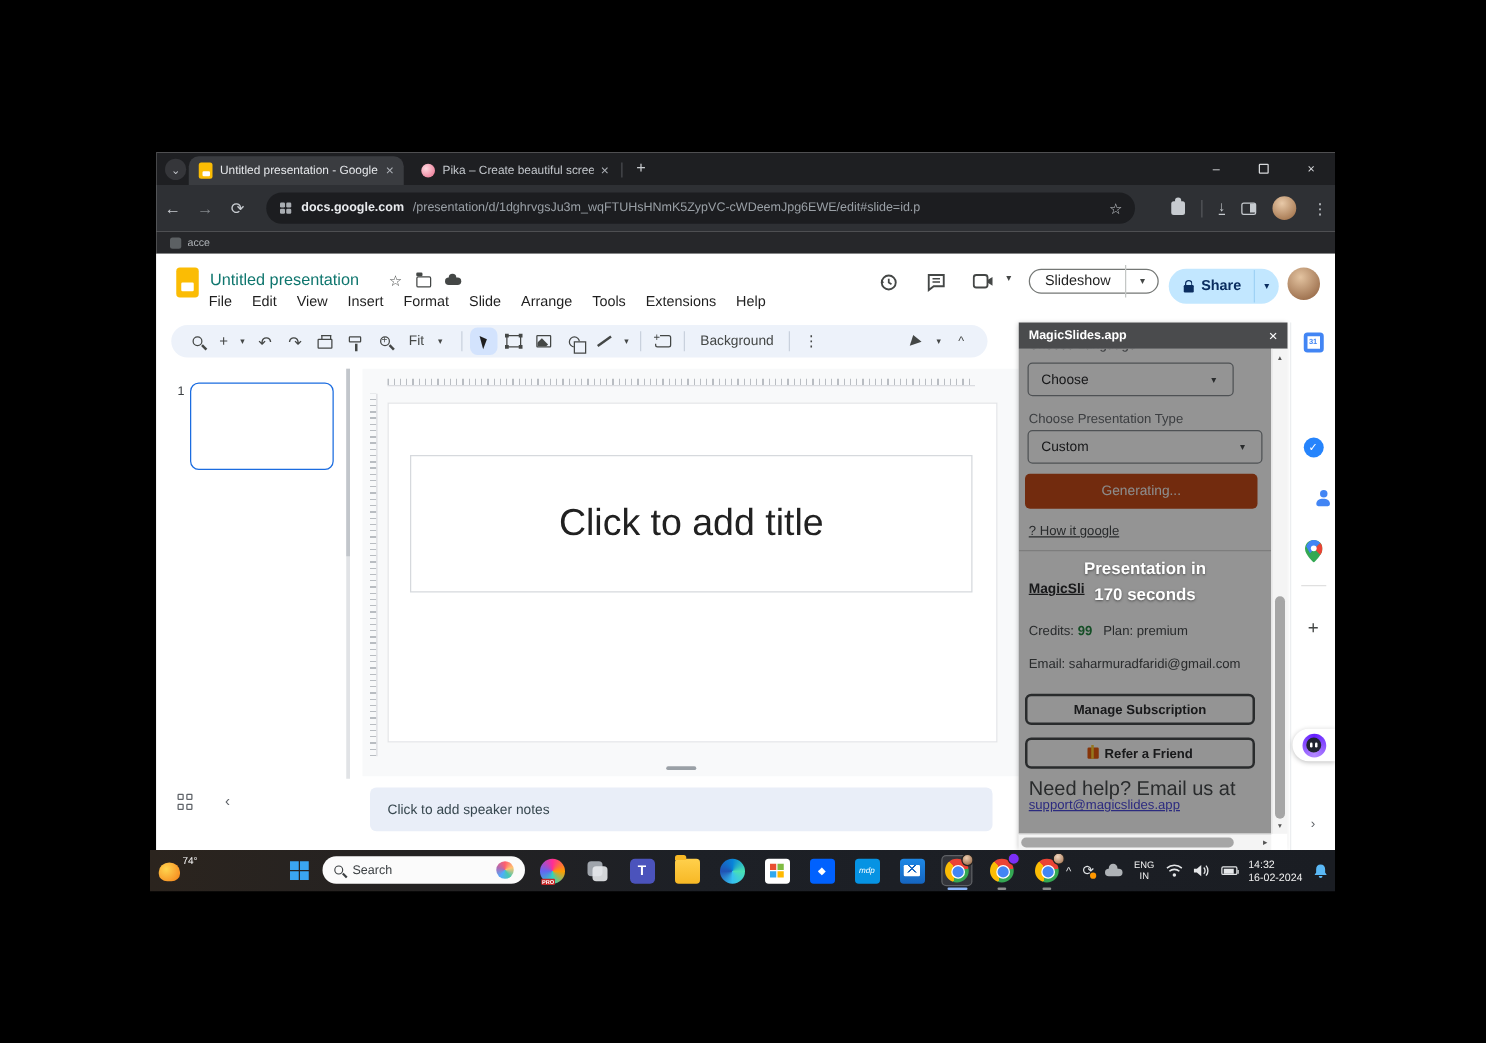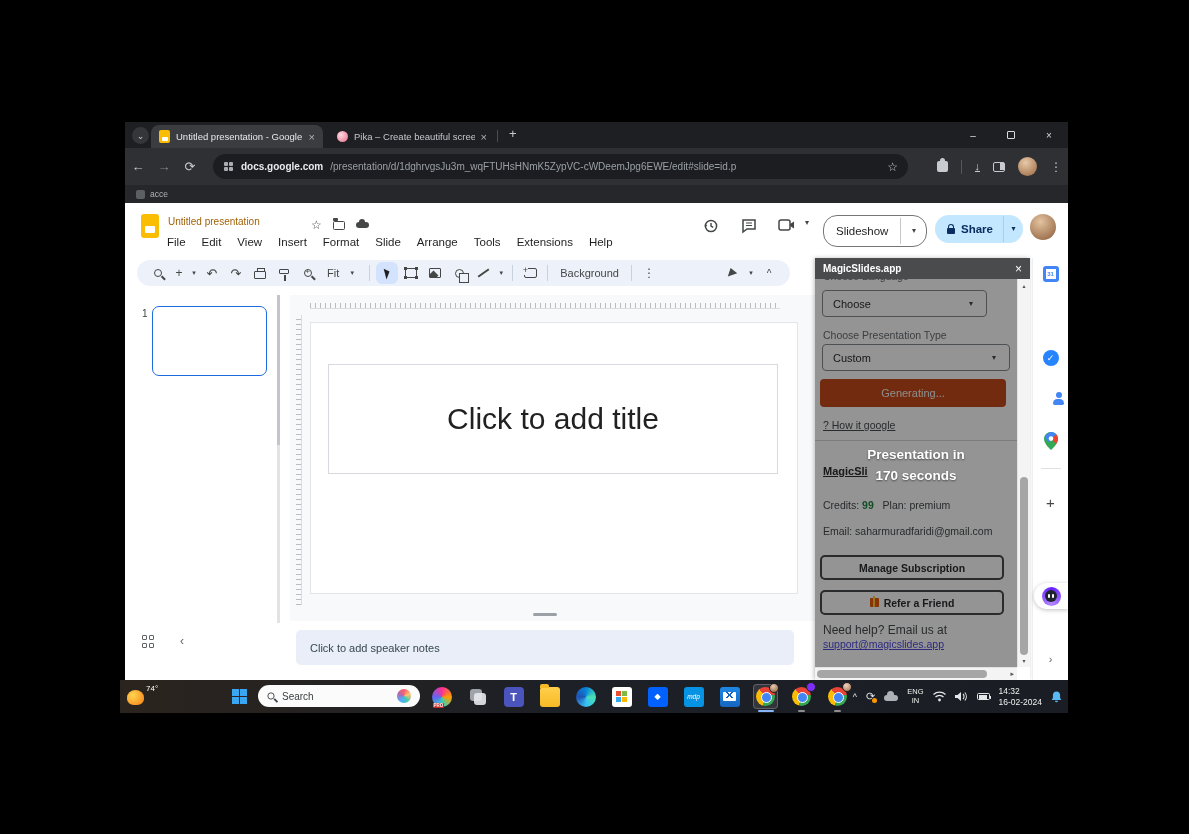--- a/index.html
+++ b/index.html
@@ -47,32 +47,32 @@
   .avatar{width:19px;height:19px;border-radius:50%;background:radial-gradient(circle at 40% 30%,#e8c9a8,#96653d)}
   .dots3{color:#c7cbd0;font-size:12px}
   .bookmarks{position:absolute;left:0;top:63px;width:943px;height:18px;background:#26272a;display:flex;align-items:center;padding-left:11px;gap:5px}
   .bm-ic{width:9px;height:9px;border-radius:2px;background:#5c6063}
   .bm-label{font-size:8.5px;color:#aeb2b6}
 
   
   .app{position:absolute;left:0;top:81px;width:943px;height:477px;background:#fff}
   .slides-logo{position:absolute;left:16px;top:11px;width:18px;height:24px;background:#fbbc04;border-radius:3px}
   .slides-logo::after{content:"";position:absolute;left:4px;bottom:5px;width:10px;height:7px;background:#fff;border-radius:1px}
-  .doc-title{position:absolute;left:43px;top:13px;font-size:10px;color:#a16207}
+  .doc-title{position:absolute;left:43px;top:13px;font-size:13px;color:#0f766e}
   .title-icons{position:absolute;left:186px;top:15px;display:flex;gap:11px;align-items:center;color:#444746}
   .st-star{font-size:12px}
   .st-folder{width:12px;height:9px;border:1.4px solid #444746;border-radius:1.5px;position:relative}
   .st-folder::before{content:"";position:absolute;left:-1px;top:-3.5px;width:5px;height:2.5px;background:#444746;border-radius:1px}
   .mini-cloud{width:13px;height:6px;background:#444746;border-radius:4px;position:relative}
   .mini-cloud::before{content:"";position:absolute;left:3px;top:-3px;width:6px;height:6px;border-radius:50%;background:#444746}
   .menubar{position:absolute;left:42px;top:33px;display:flex;gap:16px;font-size:11.5px;color:#1f1f1f}
   .menubar span{cursor:default}
   .hdr-right{position:absolute;top:10px;left:0;width:100%;height:32px}
   .hdr-ic{position:absolute;top:5px;width:20px;text-align:center}
-  .slideshow{position:absolute;left:698px;top:2px;height:32px;border:1px solid #747775;border-radius:14px;
+  .slideshow{position:absolute;left:698px;top:2px;height:20px;border:1px solid #747775;border-radius:14px;
     display:flex;align-items:center;background:#fff}
   .slideshow .lbl{padding:0 12px;font-size:11.5px;color:#1f1f1f}
   .slideshow .dd{width:26px;text-align:center;border-left:1px solid #c4c7c5;font-size:8px;color:#444746;line-height:26px}
   .share{position:absolute;left:810px;top:2px;height:28px;border-radius:14px;background:#c2e7ff;display:flex;align-items:center}
   .share .main{display:flex;align-items:center;gap:6px;padding:0 10px 0 12px;font-size:11.5px;font-weight:bold;color:#0b2e60}
   .lock{width:8px;height:6px;background:#0b2e60;border-radius:1px;position:relative;margin-top:3px}
   .lock::before{content:"";position:absolute;left:1px;top:-4px;width:4px;height:4px;border:1.4px solid #0b2e60;border-bottom:none;border-radius:3px 3px 0 0}
   .share .dd{width:20px;text-align:center;border-left:1px solid #9fd2f5;font-size:8px;color:#0b2e60;line-height:26px}
   .hdr-avatar{position:absolute;left:905px;top:1px;width:26px;height:26px;border-radius:50%;background:radial-gradient(circle at 40% 30%,#e3c3a0,#8a5a38)}
 
@@ -144,21 +144,21 @@
   .plink{position:absolute;left:8px;font-size:10.5px;color:#3c4043;text-decoration:underline}
   .phr{position:absolute;left:0;top:161px;width:100%;height:1px;background:#d5d5d5}
   .pmagic{position:absolute;left:8px;top:186px;font-size:11px;font-weight:bold;color:#202124;text-decoration:underline}
   .pcred{position:absolute;left:8px;top:220px;font-size:10.5px;color:#3c4043}
   .pcred .g{color:#188038;font-weight:bold}
   .pmail{position:absolute;left:8px;top:246px;font-size:10.5px;color:#3c4043}
   .pbtn{position:absolute;left:5px;width:184px;height:25px;border:2px solid #3c4043;border-radius:5px;background:#fff;
     display:flex;align-items:center;justify-content:center;gap:5px;font-size:10.5px;font-weight:bold;color:#202124}
   .gift{width:9px;height:9px;background:#e65100;border-radius:1px;position:relative}
   .gift::after{content:"";position:absolute;left:3.5px;top:-2px;width:2px;height:11px;background:#ffca28}
-  .phelp{position:absolute;left:8px;top:344px;font-size:12px;color:#3c4043}
+  .phelp{position:absolute;left:8px;top:344px;font-size:16px;color:#3c4043}
   .psupport{position:absolute;left:8px;top:359px;font-size:10.5px;color:#4340d9;text-decoration:underline}
   .poverlay{position:absolute;left:0;top:21px;right:13px;bottom:13px;background:rgba(18,18,18,.45)}
   .toast{position:absolute;left:0;top:187px;width:202px;text-align:center;z-index:6;
     font-size:13.5px;font-weight:bold;color:#fff;line-height:1.55;text-shadow:0 1px 2px rgba(0,0,0,.5)}
   .vscroll{position:absolute;right:0;top:21px;width:13px;bottom:13px;background:#f4f4f4;border-left:1px solid #e2e2e2}
   .vscroll .up,.vscroll .dn{position:absolute;left:0;width:100%;text-align:center;font-size:6px;color:#555}
   .vscroll .up{top:3px}.vscroll .dn{bottom:3px}
   .vthumb{position:absolute;left:2px;width:8px;top:198px;bottom:12px;background:#a6a6a6;border-radius:4px}
   .hscroll{position:absolute;left:0;bottom:0;right:13px;height:13px;background:#f4f4f4;border-top:1px solid #e2e2e2}
   .hthumb{position:absolute;left:2px;top:2px;width:170px;height:8px;background:#a6a6a6;border-radius:4px}

